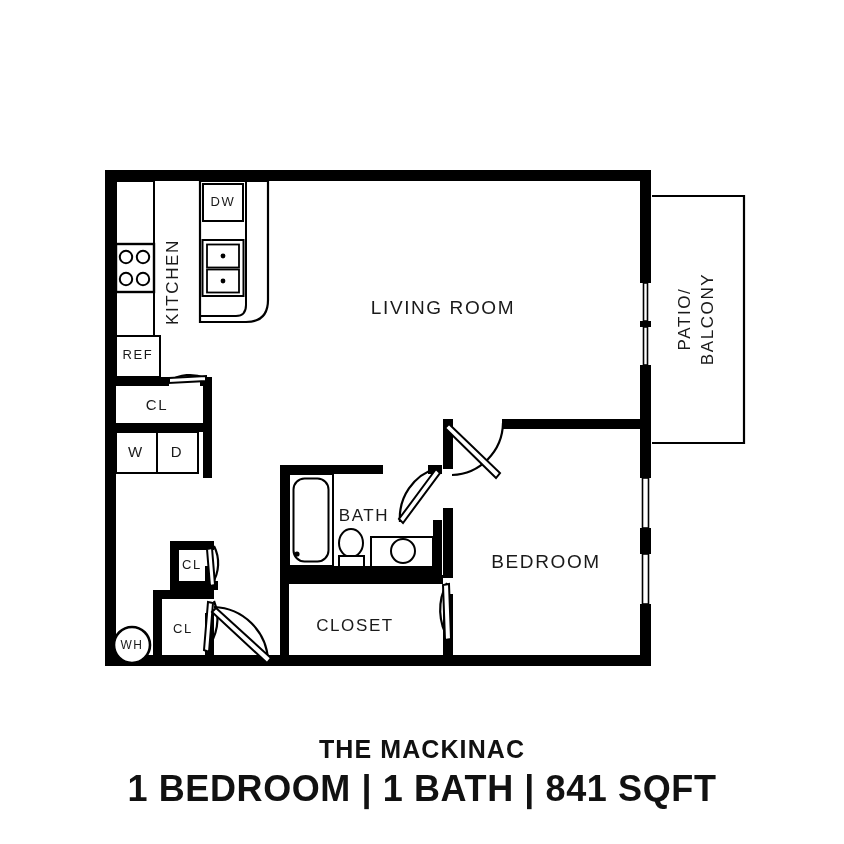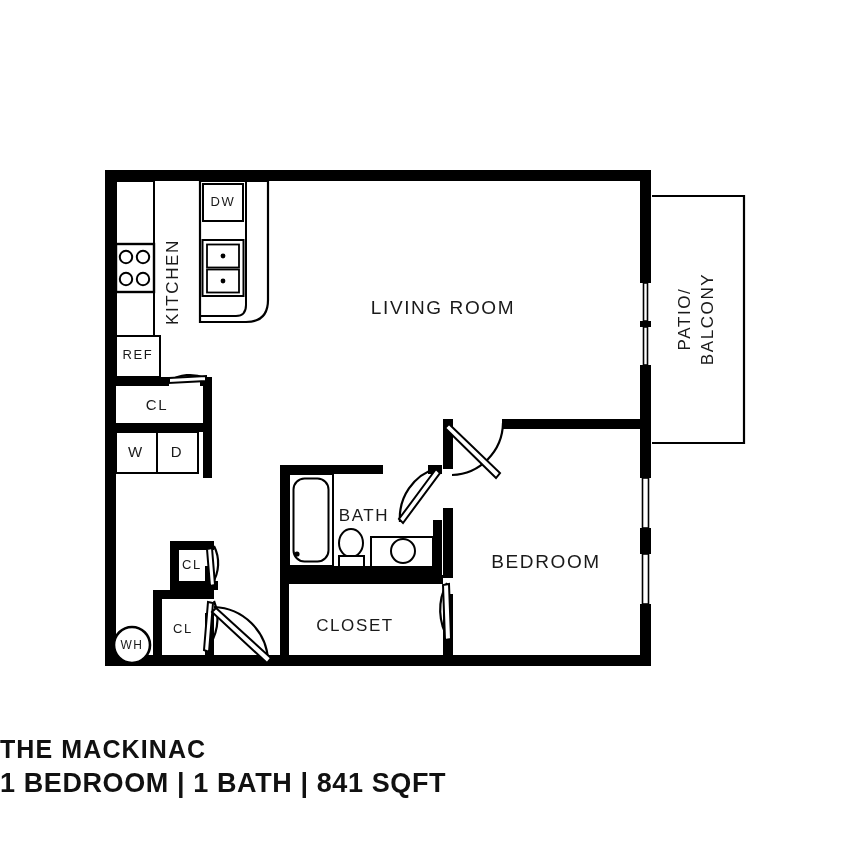--- a/index.html
+++ b/index.html
@@ -38,34 +38,34 @@
   .lbl-md   { font-size: 17px; }
   .lbl-sm   { font-size: 15px; }
   .lbl-xs   { font-size: 13px; }
   .lbl-xxs  { font-size: 12px; }
 
   #title-block {
     position: absolute;
     left: 0;
     top: 735px;
     width: 844px;
-    text-align: left;
+    text-align: center;
   }
   #plan-title {
     font-family: "Liberation Sans", sans-serif;
     font-size: 25px;
     font-weight: bold;
     letter-spacing: 1.1px;
     color: #111111;
     line-height: 1.18;
     margin: 0;
   }
   #plan-subtitle {
     font-family: "Liberation Sans", sans-serif;
-    font-size: 27px;
+    font-size: 36px;
     font-weight: bold;
     letter-spacing: 0.6px;
     color: #111111;
     line-height: 1.18;
     margin: 3px 0 0 0;
   }
 </style>
 </head>
 <body>
 

